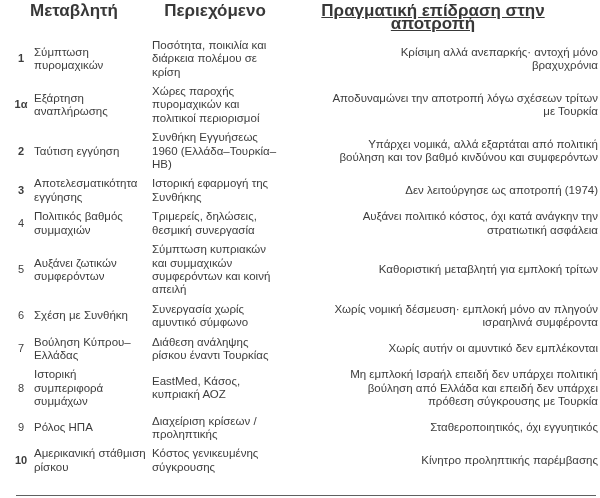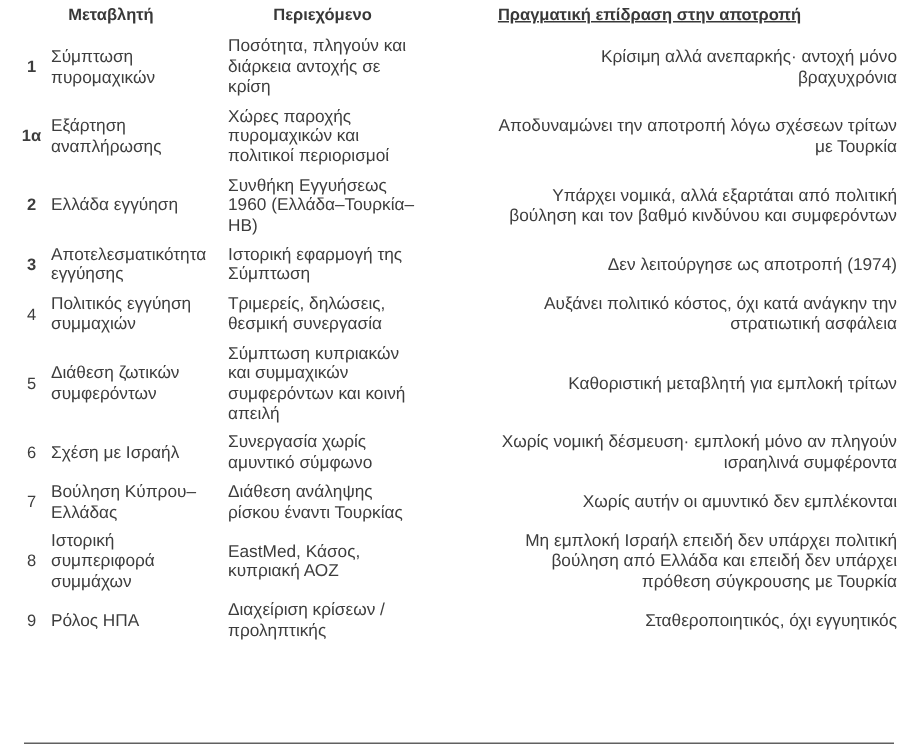--- a/index.html
+++ b/index.html
@@ -22,21 +22,21 @@
   col.c0 { width: 22px; }
   col.c1 { width: 118px; }
   col.c2 { width: 156px; }
   col.c3 { width: 290px; }
   th {
     font-weight: bold;
     text-align: center;
     vertical-align: top;
     padding: 2px 0 5px 0;
     color: #383838;
-    font-size: 11px;
+    font-size: 17px;
   }
   th.h-var     { padding-right: 16px; }
   th.h-content { padding-right: 30px; }
   th.h-effect  { padding-right: 40px; text-decoration: underline; }
   td {
     vertical-align: middle;
     padding: 3px 0;
   }
   td.c-num  { text-align: center; padding-right: 4px; font-size: 11px; }
   td.c-num.bold { font-weight: bold; }
@@ -66,62 +66,62 @@
     <tr>
       <th class="h-var" colspan="2">Μεταβλητή</th>
       <th class="h-content">Περιεχόμενο</th>
       <th class="h-effect">Πραγματική επίδραση στην αποτροπή</th>
     </tr>
   </thead>
   <tbody id="rows">
   <tr>
     <td class="c-num bold">1</td>
     <td class="c-var">Σύμπτωση πυρομαχικών</td>
-    <td class="c-content">Ποσότητα, πληγούν και διάρκεια αντοχής σε κρίση</td>
+    <td class="c-content">Ποσότητα, ποικιλία και διάρκεια πολέμου σε κρίση</td>
     <td class="c-effect">Κρίσιμη αλλά ανεπαρκής· αντοχή μόνο βραχυχρόνια</td>
   </tr>
 
   <tr>
     <td class="c-num bold">1α</td>
     <td class="c-var">Εξάρτηση αναπλήρωσης</td>
     <td class="c-content">Χώρες παροχής πυρομαχικών και πολιτικοί περιορισμοί</td>
     <td class="c-effect">Αποδυναμώνει την αποτροπή λόγω σχέσεων τρίτων με Τουρκία</td>
   </tr>
 
   <tr>
     <td class="c-num bold">2</td>
-    <td class="c-var">Ελλάδα εγγύηση</td>
+    <td class="c-var">Ταύτιση εγγύηση</td>
     <td class="c-content">Συνθήκη Εγγυήσεως 1960 (Ελλάδα–Τουρκία–ΗΒ)</td>
     <td class="c-effect">Υπάρχει νομικά, αλλά εξαρτάται από πολιτική βούληση και τον βαθμό κινδύνου και συμφερόντων</td>
   </tr>
 
   <tr>
     <td class="c-num bold">3</td>
     <td class="c-var">Αποτελεσματικότητα εγγύησης</td>
-    <td class="c-content">Ιστορική εφαρμογή της Σύμπτωση</td>
+    <td class="c-content">Ιστορική εφαρμογή της Συνθήκης</td>
     <td class="c-effect">Δεν λειτούργησε ως αποτροπή (1974)</td>
   </tr>
 
   <tr>
     <td class="c-num">4</td>
-    <td class="c-var">Πολιτικός εγγύηση συμμαχιών</td>
+    <td class="c-var">Πολιτικός βαθμός συμμαχιών</td>
     <td class="c-content">Τριμερείς, δηλώσεις, θεσμική συνεργασία</td>
     <td class="c-effect">Αυξάνει πολιτικό κόστος, όχι κατά ανάγκην την στρατιωτική ασφάλεια</td>
   </tr>
 
   <tr>
     <td class="c-num">5</td>
-    <td class="c-var">Διάθεση ζωτικών συμφερόντων</td>
+    <td class="c-var">Αυξάνει ζωτικών συμφερόντων</td>
     <td class="c-content">Σύμπτωση κυπριακών και συμμαχικών συμφερόντων και κοινή απειλή</td>
     <td class="c-effect">Καθοριστική μεταβλητή για εμπλοκή τρίτων</td>
   </tr>
 
   <tr>
     <td class="c-num">6</td>
-    <td class="c-var">Σχέση με Ισραήλ</td>
+    <td class="c-var">Σχέση με Συνθήκη</td>
     <td class="c-content">Συνεργασία χωρίς αμυντικό σύμφωνο</td>
     <td class="c-effect">Χωρίς νομική δέσμευση· εμπλοκή μόνο αν πληγούν ισραηλινά συμφέροντα</td>
   </tr>
 
   <tr>
     <td class="c-num">7</td>
     <td class="c-var">Βούληση Κύπρου–Ελλάδας</td>
     <td class="c-content">Διάθεση ανάληψης ρίσκου έναντι Τουρκίας</td>
     <td class="c-effect">Χωρίς αυτήν οι αμυντικό δεν εμπλέκονται</td>
   </tr>
@@ -133,17 +133,23 @@
     <td class="c-effect">Μη εμπλοκή Ισραήλ επειδή δεν υπάρχει πολιτική βούληση από Ελλάδα και επειδή δεν υπάρχει πρόθεση σύγκρουσης με Τουρκία</td>
   </tr>
 
   <tr>
     <td class="c-num">9</td>
     <td class="c-var">Ρόλος ΗΠΑ</td>
     <td class="c-content">Διαχείριση κρίσεων / προληπτικής</td>
     <td class="c-effect">Σταθεροποιητικός, όχι εγγυητικός</td>
   </tr>
 
+  <tr>
+    <td class="c-num bold">10</td>
+    <td class="c-var">Αμερικανική στάθμιση ρίσκου</td>
+    <td class="c-content">Κόστος γενικευμένης σύγκρουσης</td>
+    <td class="c-effect">Κίνητρο προληπτικής παρέμβασης</td>
+  </tr>
 
 </tbody>
 </table>
 
 <div class="bottom-rule"></div>
 
 </body></html>

